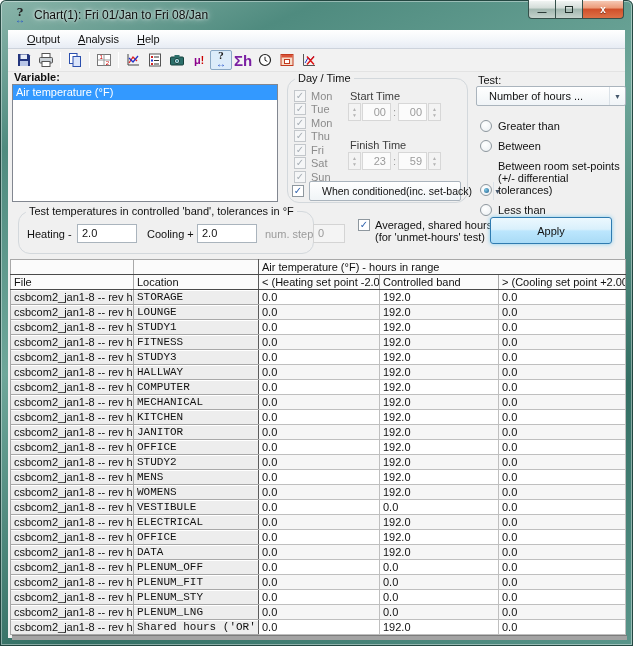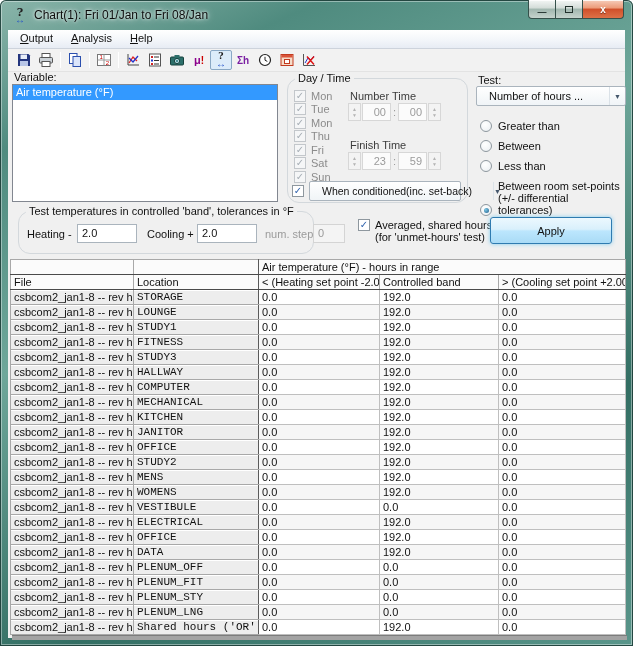--- a/index.html
+++ b/index.html
@@ -23,21 +23,21 @@
     box-shadow:inset 0 1px 0 rgba(255,255,255,.8); }
   .cap.min { border-radius:0 0 0 4px; }
   .cap.min span { margin-top:6px; font-weight:bold; font-size:9px; }
   .cap.max .box { width:8px; height:7px; border:1px solid #21302c; background:transparent; }
   .cap.close { width:42px; border-radius:0 0 4px 0; color:#fff; font-weight:bold;
     background:linear-gradient(#f6cdbb,#ec9a78 45%,#cf4f2a 50%,#dd7147);
     text-shadow:0 1px 1px rgba(0,0,0,.45); }
   
   .client { position:absolute; left:8px; top:30px; width:617px; height:608px; background:#f0f0f0; }
   .menubar { height:19px; background:linear-gradient(#ffffff,#f3f6fa 55%,#e7ecf4); border-bottom:1px solid #cdd3dc;
-    display:flex; align-items:flex-start; padding-left:3px; }
+    display:flex; align-items:center; padding-left:10px; }
   .menu-item { display:inline-block; padding:2px 9px 3px; cursor:default; }
   .menu-item::first-letter { text-decoration:underline; }
   .toolbar { height:23px; background:#f2f2f2; border-bottom:1px solid #e3e3e3; display:flex; align-items:center; padding-left:5px; }
   .tbtn { width:22px; height:20px; display:flex; align-items:center; justify-content:center; }
   .tbtn.pressed { background:#dcecfa; border:1px solid #89a8c5; border-radius:2px; }
   .tsep { width:1px; height:16px; background:#cbcbcb; border-right:1px solid #ffffff; margin:0 3px; }
   .glyph-icon { font-weight:bold; }
   .rt-stack { display:flex; flex-direction:column; align-items:center; line-height:7px; }
   .rt-stack .q { font-size:9px; font-weight:bold; color:#222; font-family:"DejaVu Serif",serif; }
   .rt-stack .a { font-size:10px; color:#2351c9; }
@@ -184,21 +184,21 @@
           <span class="glyph-icon" style="color:#8b008b;font-size:11px;">μ</span>
           <span class="glyph-icon" style="color:#c00;font-size:10px;">!</span>
         </span>
         <span class="tbtn pressed">
           <span class="rt-stack">
             <span class="q">?</span>
             <span class="a">↔</span>
           </span>
         </span>
         <span class="tbtn">
-          <span class="glyph-icon" style="color:#7a1fa2;font-size:10px;">Σh</span>
+          <span class="glyph-icon" style="color:#7a1fa2;font-size:15px;">Σh</span>
         </span>
         <span class="tbtn">
           <svg width="16" height="16">
             <circle cx="8" cy="8" r="5.5" fill="#fff" stroke="#222" stroke-width="1.2"></circle>
             <path d="M8 4.8v3.4l2.3 1.2" stroke="#222" fill="none"></path>
           </svg>
         </span>
         <span class="tbtn">
           <svg width="16" height="16">
             <rect x="2" y="2.5" width="12" height="11" fill="#f6dcc9" stroke="#c23a1f"></rect>
@@ -210,21 +210,21 @@
           <svg width="16" height="16">
             <path d="M2.5 2v11.5H14" stroke="#555" fill="none"></path>
             <polyline points="4,11 7,6 10,8 13,4" stroke="#23c" fill="none"></polyline>
             <path d="M6 4.5l7 8M13 4.5l-7 8" stroke="#d11" stroke-width="1.4"></path>
           </svg>
         </span>
       </div>
 
     <div class="controls">
 
-      <span class="lbl" style="left:6px; top:-1px;">Variable:</span>
+      <span class="lbl" style="left:6px; top:-1px;font-weight:bold;">Variable:</span>
       <div class="listbox">
         <div class="lb-item">Air temperature (°F)</div>
       </div>
 
       <div class="groupbox" style="left:279px; top:6px; width:181px; height:125px;">
         <span class="gb-title">Day / Time</span>
         <div style="position:absolute; left:6px; top:10px;">
             <div class="day-row">
               <span class="cb disabled">✓</span>
               <span class="dlab">Mon</span>
@@ -247,21 +247,21 @@
             </div>
             <div class="day-row">
               <span class="cb disabled">✓</span>
               <span class="dlab">Sat</span>
             </div>
             <div class="day-row">
               <span class="cb disabled">✓</span>
               <span class="dlab">Sun</span>
             </div>
           </div>
-        <span class="lbl" style="left:62px; top:11px; color:#3c3c3c;">Number Time</span>
+        <span class="lbl" style="left:62px; top:11px; color:#3c3c3c;">Start Time</span>
         <div class="timerow" style="left:60px; top:24px;">
           <span class="spin">
               <span>▲</span>
               <span>▼</span>
             </span>
           <span class="timebox">00</span>
           <span class="colon">:</span>
           <span class="timebox">00</span>
           <span class="spin">
               <span>▲</span>
@@ -297,26 +297,26 @@
       <div style="position:absolute; left:472px; top:48px;">
           <div class="radio-row">
             <span class="radio"></span>
             <span style="line-height: 12px;">Greater than</span>
           </div>
           <div class="radio-row">
             <span class="radio"></span>
             <span style="line-height: 12px;">Between</span>
           </div>
           <div class="radio-row">
+            <span class="radio on"></span>
+            <span style="line-height: 12px;">Between room set-points<br><span>(+/- differential tolerances)</span></span>
+          </div>
+          <div class="radio-row">
             <span class="radio"></span>
             <span style="line-height: 12px;">Less than</span>
-          </div>
-          <div class="radio-row">
-            <span class="radio on"></span>
-            <span style="line-height: 12px;">Between room set-points<br><span>(+/- differential tolerances)</span></span>
           </div>
         </div>
 
       <div class="groupbox" style="left:10px; top:139px; width:296px; height:43px;">
         <span class="gb-title">Test temperatures in controlled 'band', tolerances in °F</span>
         <span class="lbl" style="left:8px; top:16px;">Heating -</span>
         <span class="tb" style="left:58px; top:12px; width:60px;">2.0</span>
         <span class="lbl" style="left:128px; top:16px;">Cooling +</span>
         <span class="tb" style="left:178px; top:12px; width:60px;">2.0</span>
         <span class="lbl dim" style="left:246px; top:16px;">num. steps</span>

